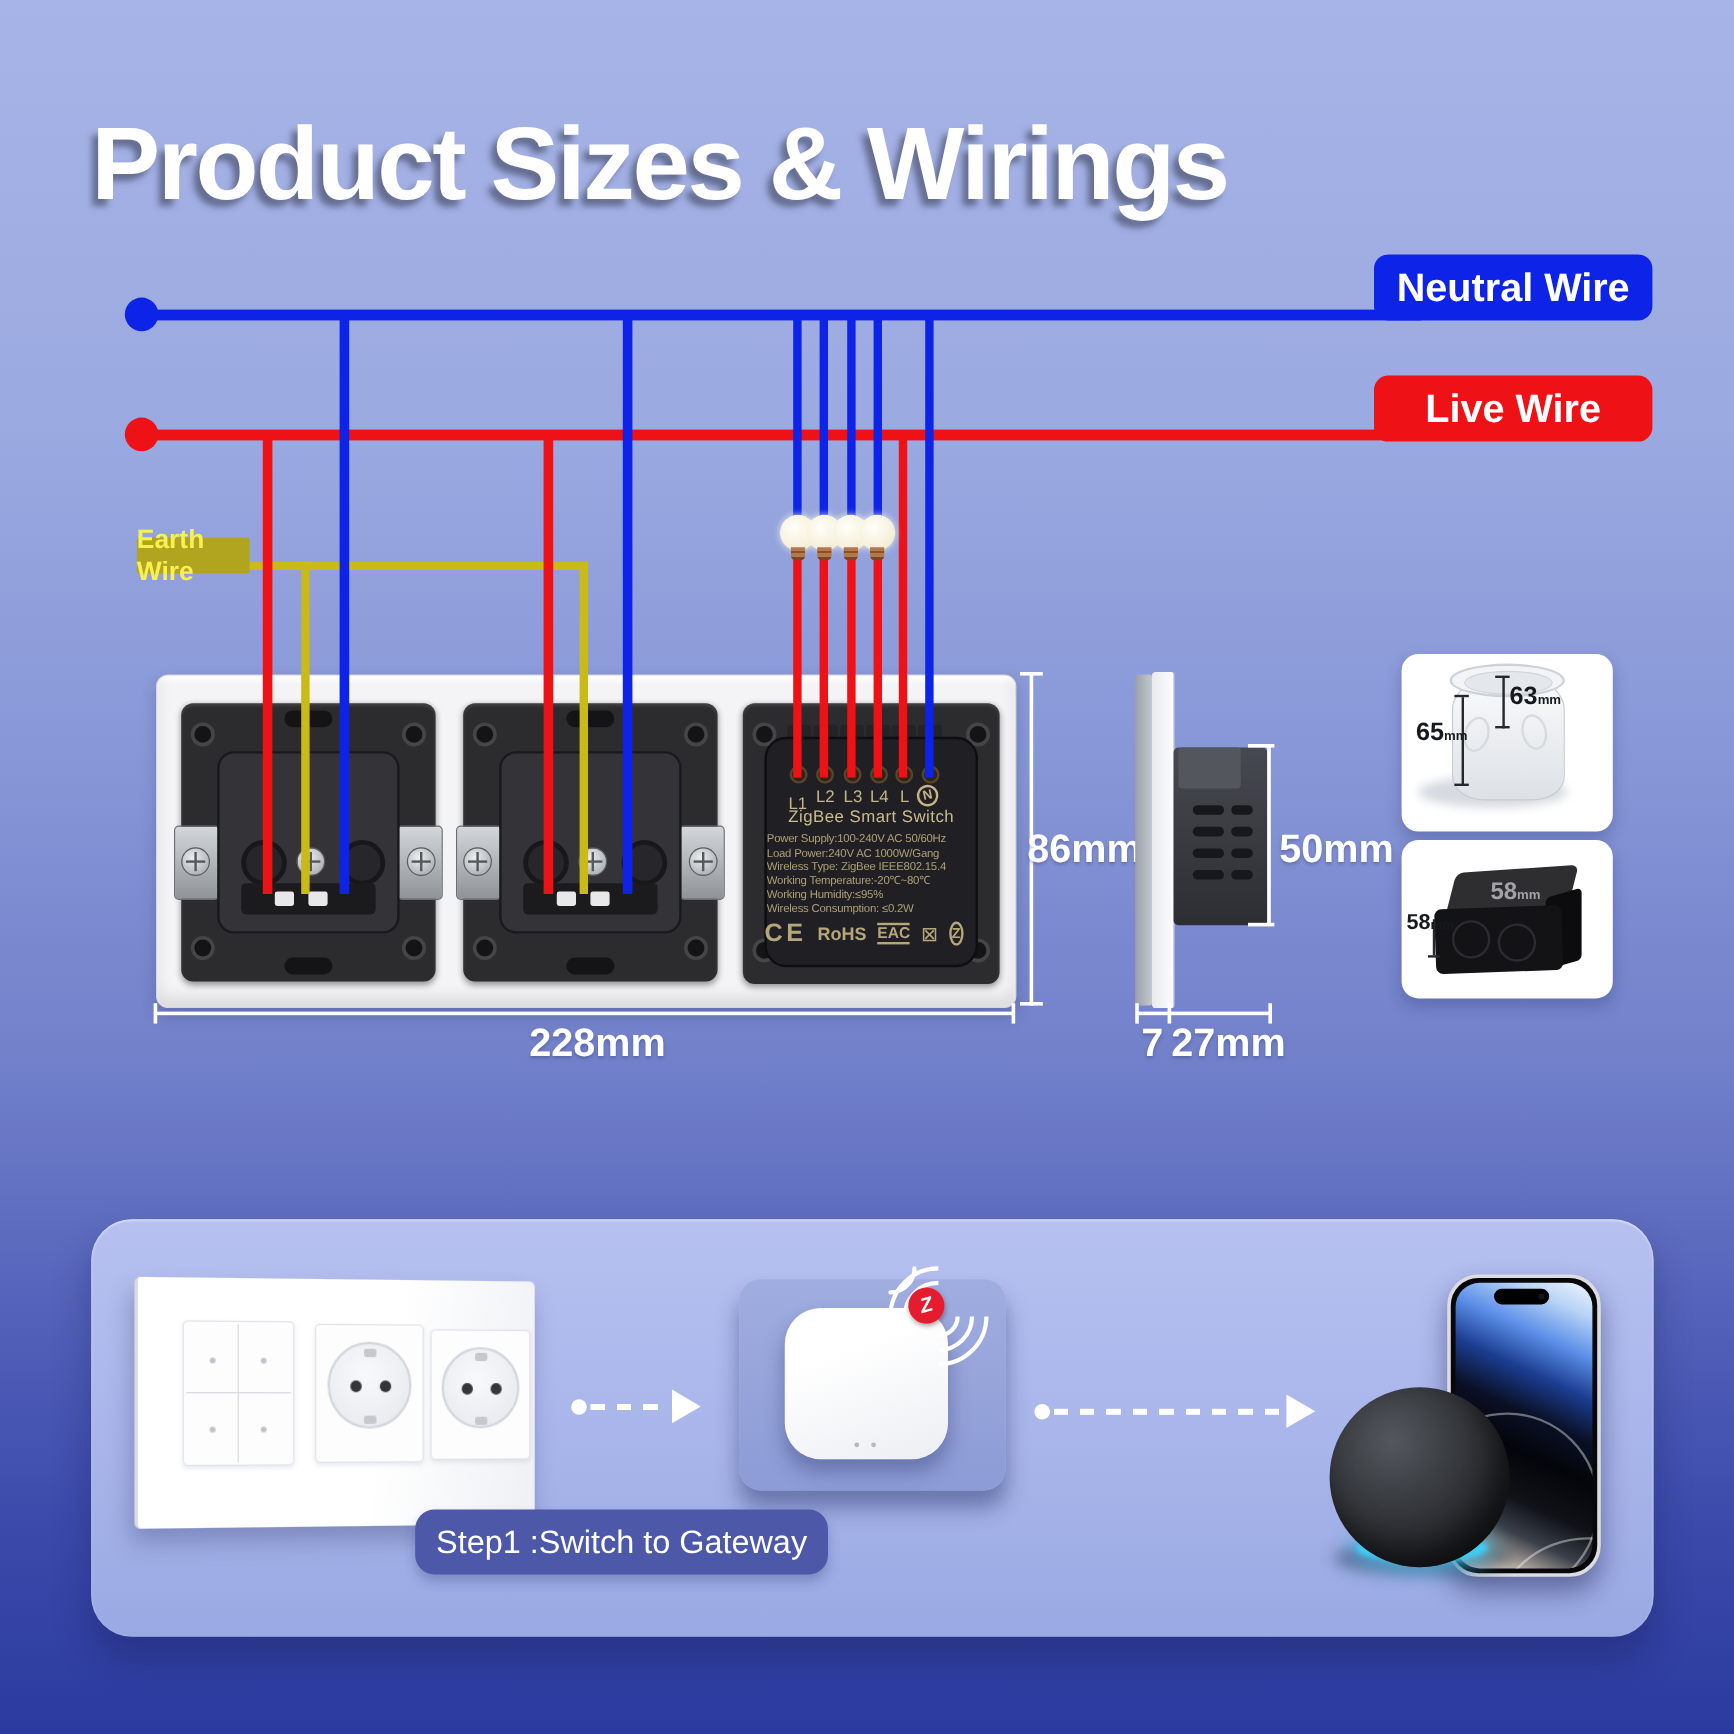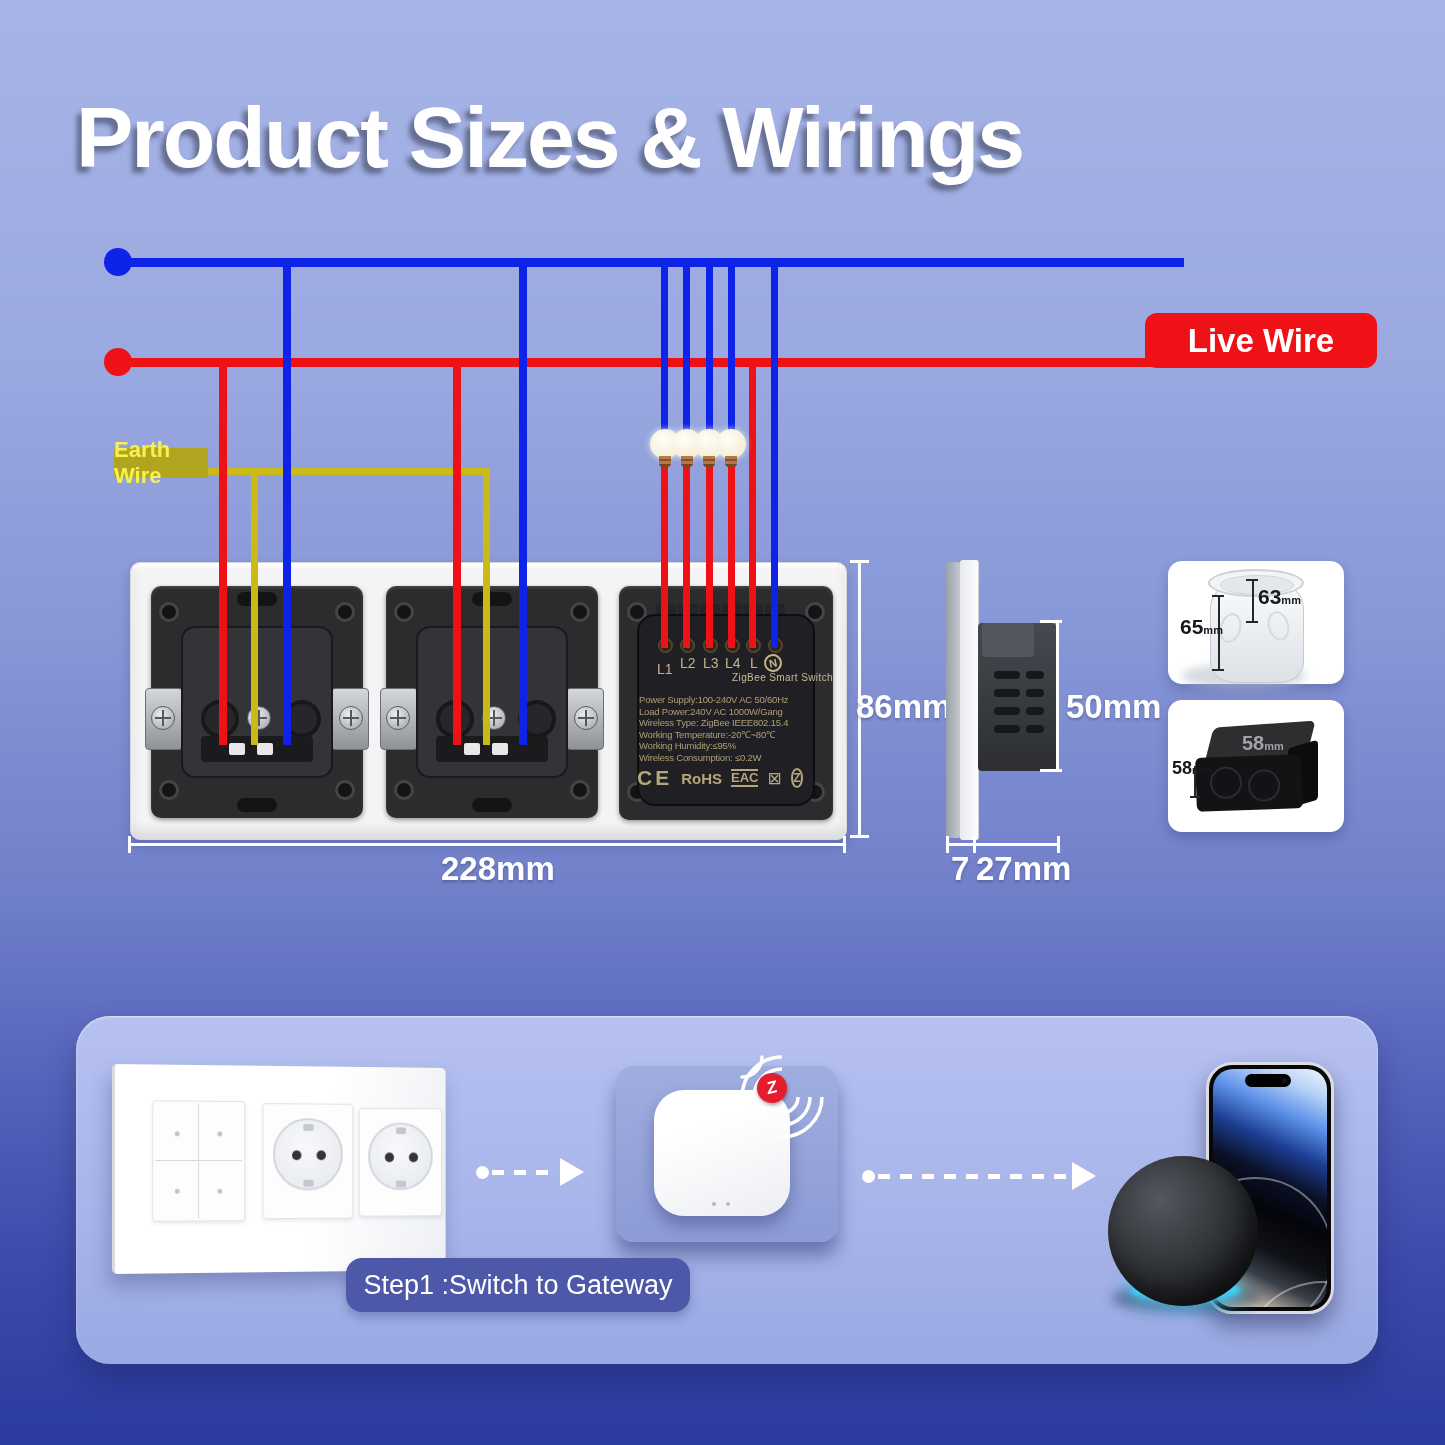--- a/index.html
+++ b/index.html
@@ -43,21 +43,21 @@
   .inner-sq{position:absolute;left:30px;top:40px;width:152px;height:152px;background:#333338;border:2px solid #1a1a1c;border-radius:14px;box-sizing:border-box;}
   .ring{position:absolute;border-radius:50%;background:#27272b;border:4px solid #18181a;box-sizing:border-box;}
   .term-strip{position:absolute;left:50px;top:150px;width:112px;height:26px;background:#1b1b1e;border-radius:4px;}
   .term-white{position:absolute;top:7px;width:16px;height:12px;background:#e8e8ea;border-radius:2px;}
   .sw-inner{position:absolute;left:18px;top:28px;width:178px;height:192px;background:#202024;border:2px solid #0e0e10;border-radius:18px;box-sizing:border-box;}
   .tblock{position:absolute;top:18px;width:20px;height:34px;background:#242428;border-radius:3px;}
   .tcirc{position:absolute;top:52px;width:15px;height:15px;border-radius:50%;background:#30241a;border:2px solid #55452a;box-sizing:border-box;}
   .tlabel{position:absolute;color:#c4b488;font-size:14px;font-weight:normal;}
   .ncircle{position:absolute;left:145px;top:68px;width:18px;height:18px;border-radius:50%;border:2px solid #c4b488;color:#c4b488;
     font-size:11px;font-weight:bold;display:flex;align-items:center;justify-content:center;transform:rotate(-12deg);box-sizing:border-box;}
-  .sw-name{position:absolute;left:0;top:86px;width:100%;text-align:right;color:#cbbc90;font-size:10px;letter-spacing:.4px;}
+  .sw-name{position:absolute;left:0;top:86px;width:100%;text-align:center;color:#cbbc90;font-size:14px;letter-spacing:.4px;}
   .sw-specs{position:absolute;left:20px;top:108px;width:176px;color:#ae9f76;font-size:9.5px;line-height:11.5px;letter-spacing:-.2px;}
   .sw-certs{position:absolute;left:18px;top:180px;width:166px;display:flex;align-items:center;gap:9px;color:#b5a67c;}
   .cert-ce{font-size:21px;font-weight:bold;letter-spacing:3px;}
   .cert-rohs{font-size:15px;font-weight:bold;}
   .cert-eac{font-size:13px;font-weight:800;border-top:2px solid #b5a67c;border-bottom:2px solid #b5a67c;line-height:14px;}
   .cert-weee{font-size:17px;}
   .zig{width:20px;height:20px;border-radius:50%;border:2px solid #b5a67c;display:flex;align-items:center;justify-content:center;
     font-size:12px;font-weight:bold;box-sizing:border-box;}
   .dim-text{position:absolute;color:#fff;font-size:33px;font-weight:bold;white-space:nowrap;text-shadow:0 2px 3px rgba(40,50,90,.35);}
   .dline{position:absolute;background:#fff;}
@@ -236,20 +236,21 @@
     </div>
   <div class="bulb" style="left:694px;top:429px;">
       <div class="globe"></div>
       <div class="base"></div>
     </div>
   <div class="bulb" style="left:716px;top:429px;">
       <div class="globe"></div>
       <div class="base"></div>
     </div>
 
+  <div class="wire-label" style="left:1145px;top:212px;background:#0d23e8;">Neutral Wire</div>
   <div class="wire-label" style="left:1145px;top:313px;background:#ee1115;">Live Wire</div>
   <div class="earth-label">Earth Wire</div>
 
   <div class="dline" style="left:130px;top:843px;width:715px;height:3px;"></div>
   <div class="dline" style="left:128px;top:836px;width:3px;height:17px;"></div>
   <div class="dline" style="left:843px;top:836px;width:3px;height:17px;"></div>
   <div class="dim-text" style="left:441px;top:850px;">228mm</div>
 
   <div class="dline" style="left:858px;top:562px;width:3px;height:276px;"></div>
   <div class="dline" style="left:850px;top:560px;width:19px;height:3px;"></div>
@@ -275,21 +276,21 @@
   <div class="dline" style="left:1040px;top:769px;width:22px;height:3px;"></div>
   <div class="dim-text" style="left:1066px;top:688px;">50mm</div>
 
   <div class="dline" style="left:948px;top:843px;width:112px;height:3px;"></div>
   <div class="dline" style="left:946px;top:836px;width:3px;height:17px;"></div>
   <div class="dline" style="left:973px;top:836px;width:3px;height:17px;"></div>
   <div class="dline" style="left:1057px;top:836px;width:3px;height:17px;"></div>
   <div class="dim-text" style="left:951px;top:850px;">7</div>
   <div class="dim-text" style="left:976px;top:850px;">27mm</div>
 
-  <div class="card" style="left:1168px;top:545px;height:123px;margin-top:16px;">
+  <div class="card" style="left:1168px;top:545px;height:148px;">
     <div class="abs" style="left:14px;top:102px;width:124px;height:26px;border-radius:50%;background:rgba(180,188,200,.55);filter:blur(4px);"></div>
     <div class="abs" style="left:42px;top:16px;width:92px;height:104px;background:linear-gradient(180deg,#fafbfc,#dde1e6);border:1px solid #c6cbd2;border-radius:46px 46px 26px 26px / 30px 30px 20px 20px;"></div>
     <div class="abs" style="left:40px;top:8px;width:96px;height:28px;border-radius:50%;background:#f2f4f6;border:2px solid #cdd2d8;box-sizing:border-box;"></div>
     <div class="abs" style="left:52px;top:14px;width:72px;height:18px;border-radius:50%;background:#e4e8ec;border:1px solid #d0d5da;"></div>
     <div class="abs" style="left:52px;top:52px;width:17px;height:26px;border-radius:50%;border:2px solid #d6dbe1;transform:rotate(16deg);"></div>
     <div class="abs" style="left:100px;top:50px;width:17px;height:26px;border-radius:50%;border:2px solid #d6dbe1;transform:rotate(-14deg);"></div>
     <div class="dline" style="left:84px;top:20px;width:2px;height:42px;background:#25272b;"></div>
     <div class="dline" style="left:78px;top:18px;width:12px;height:2px;background:#25272b;"></div>
     <div class="dline" style="left:78px;top:60px;width:12px;height:2px;background:#25272b;"></div>
     <div class="dim-dark" style="left:90px;top:24px;font-size:21px;"><span>63</span><span class="small">mm</span></div>

